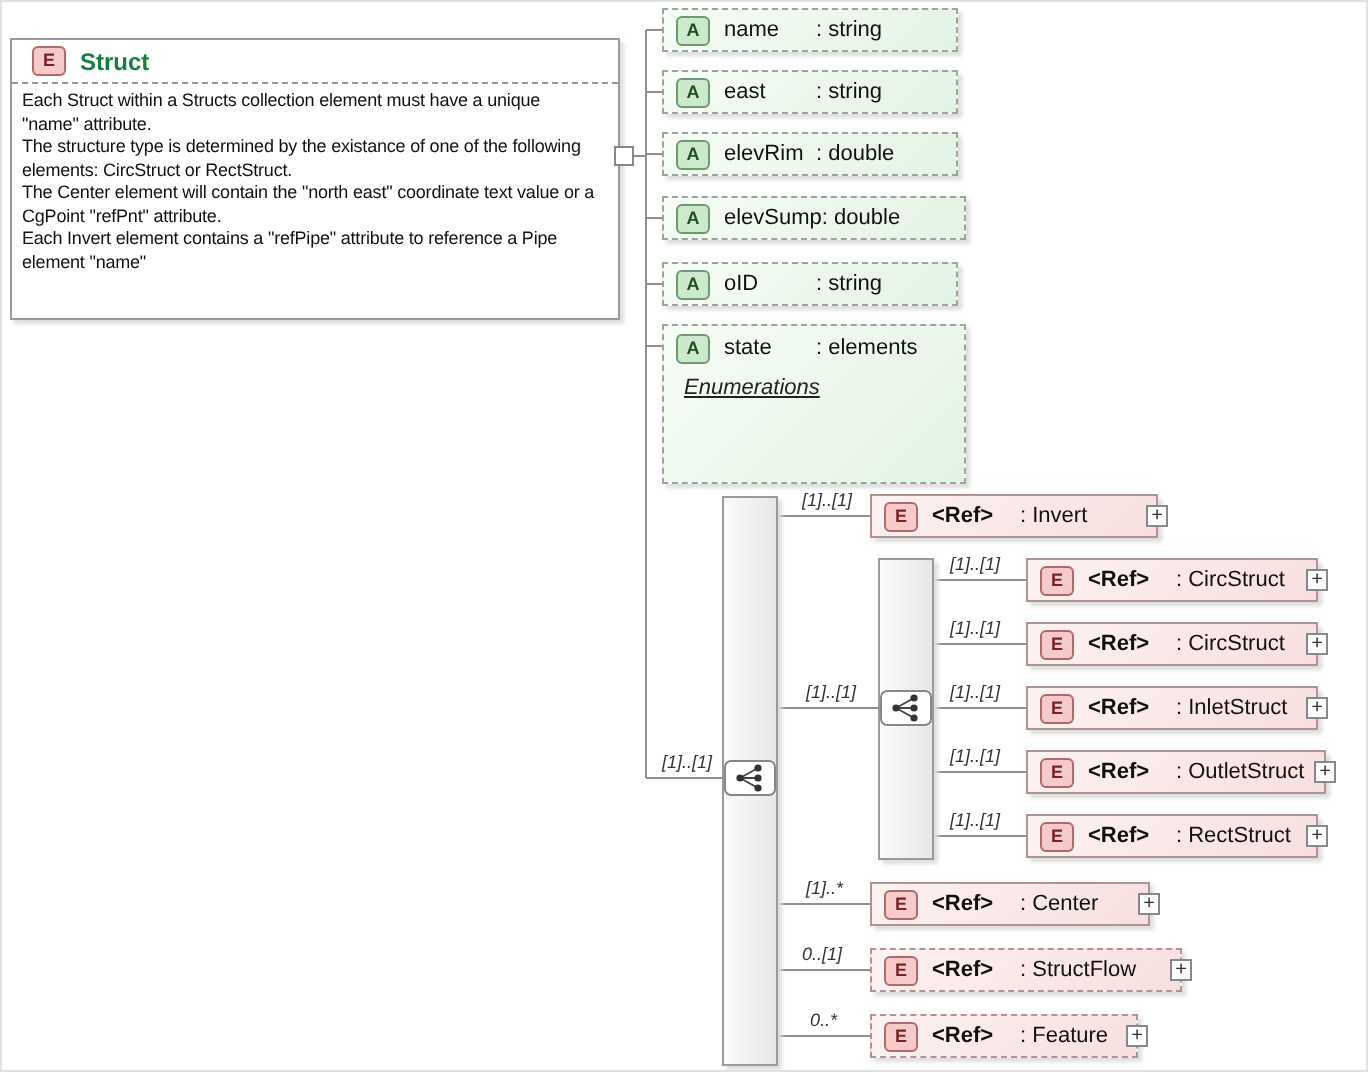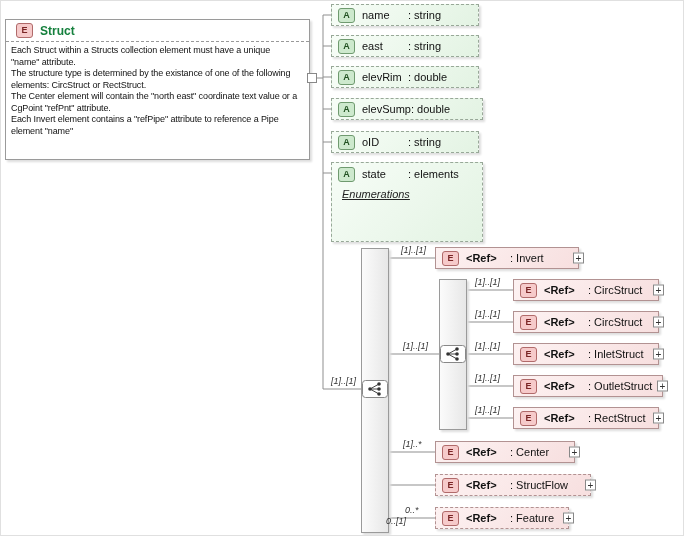--- a/index.html
+++ b/index.html
@@ -124,21 +124,21 @@
     <circle cx="8" cy="9" r="1.8" fill="#333"></circle>
       <circle cx="17" cy="4" r="1.8" fill="#333"></circle>
     <circle cx="17" cy="9" r="1.8" fill="#333"></circle>
       <circle cx="17" cy="14" r="1.8" fill="#333"></circle>
   </svg>
 
   <span class="card" style="left:330px;top:375px;">[1]..[1]</span>
   <span class="card" style="left:400px;top:244px;">[1]..[1]</span>
   <span class="card" style="left:402px;top:340px;">[1]..[1]</span>
   <span class="card" style="left:402px;top:438px;">[1]..*</span>
-  <span class="card" style="left:385px;top:471px;margin-top:44px;">0..[1]</span>
+  <span class="card" style="left:400px;top:471px;">0..[1]</span>
   <span class="card" style="left:404px;top:504px;">0..*</span>
   <span class="card" style="left:474px;top:276px;">[1]..[1]</span>
   <span class="card" style="left:474px;top:308px;">[1]..[1]</span>
   <span class="card" style="left:474px;top:340px;">[1]..[1]</span>
   <span class="card" style="left:474px;top:372px;">[1]..[1]</span>
   <span class="card" style="left:474px;top:404px;">[1]..[1]</span>
 
   <div class="box elem" style="left:434px;top:246px;width:144px;height:22px;">
     <span class="badge e">E</span>
     <span class="ename">&lt;Ref&gt;</span>

